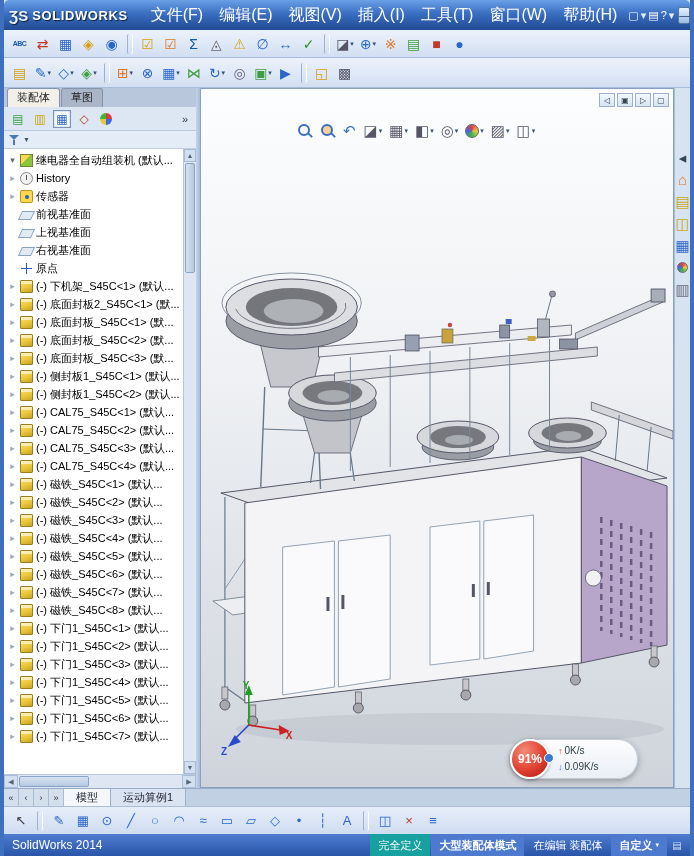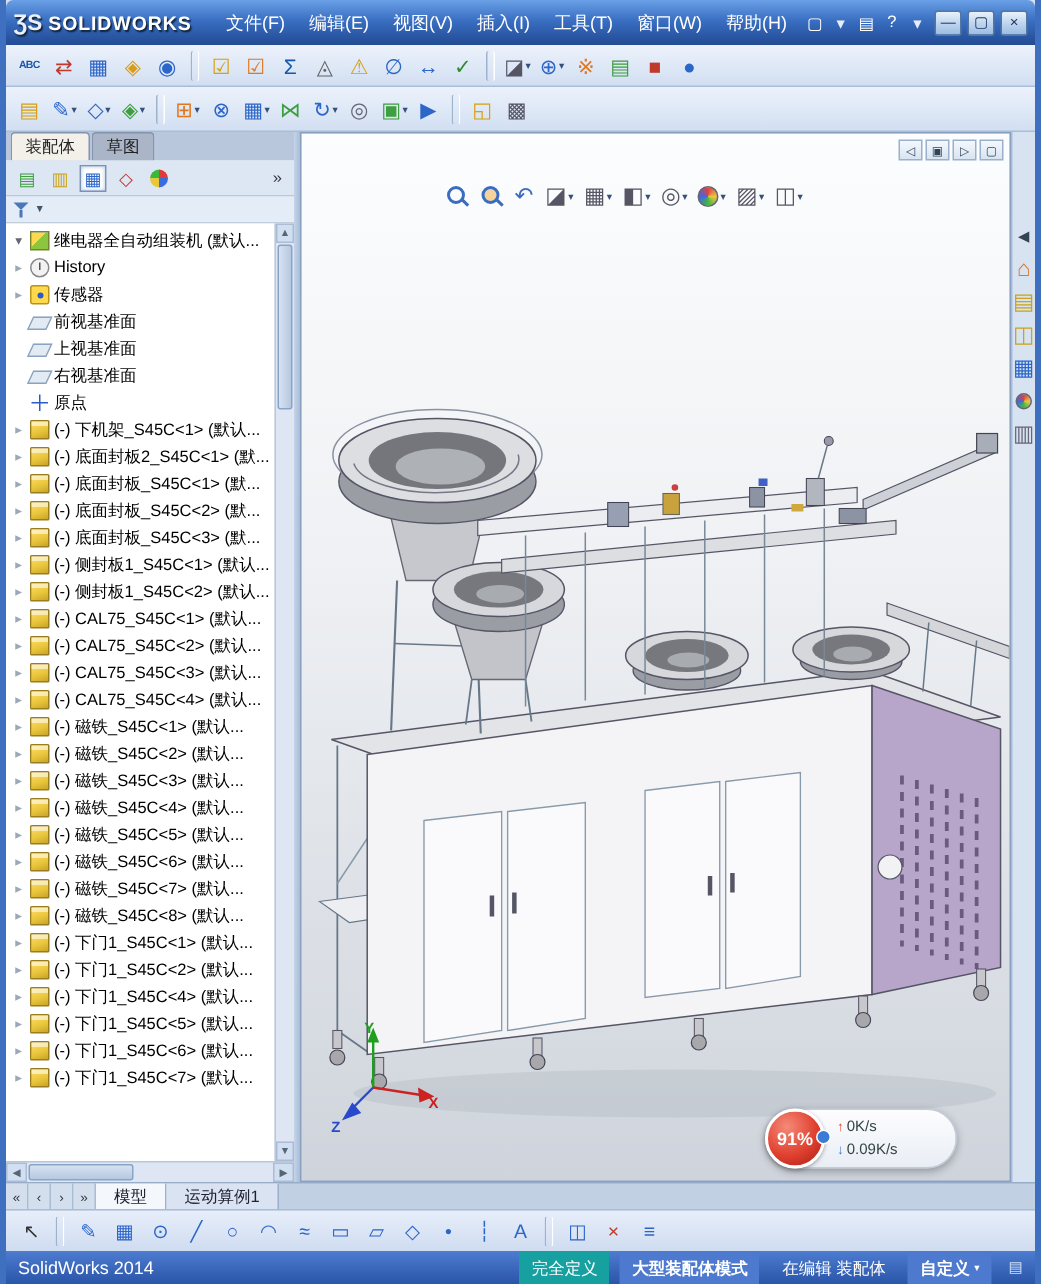--- a/index.html
+++ b/index.html
@@ -6,21 +6,21 @@
   body{font-family:"Liberation Sans","DejaVu Sans",sans-serif;background:#35619f;}
   *{box-sizing:border-box;}
   .window{width:694px;height:856px;display:flex;flex-direction:column;border-left:4px solid #3f6fbf;border-right:4px solid #3f6fbf;background:#d4e1f5;}
 
   
   .titlebar{height:30px;flex:none;display:flex;align-items:center;gap:2px;padding:0 5px;color:#fff;
     background:linear-gradient(180deg,#6aa0e6 0%,#3a6fc2 45%,#2a57a4 80%,#234b92 100%);border-radius:5px 5px 0 0;}
   .logo{display:flex;align-items:center;gap:4px;margin-right:14px;}
   .logo-mark{font-weight:bold;font-size:15px;color:#eaf1fb;text-shadow:1px 1px 1px #123;}
   .logo-text{font-weight:bold;font-size:13px;letter-spacing:.6px;text-shadow:1px 1px 1px #123;}
-  .menu{font-size:12px;padding:4px 7px;cursor:default;white-space:nowrap;}
+  .menu{font-size:16px;padding:4px 7px;cursor:default;white-space:nowrap;}
   .tb-spacer{flex:1;}
   .qicon{width:18px;height:18px;display:flex;align-items:center;justify-content:center;font-size:11px;}
   .winbtn{width:21px;height:17px;margin-left:2px;display:flex;align-items:center;justify-content:center;
     font-size:10px;color:#17335f;background:linear-gradient(#e8f1fb,#b8d0ec 60%,#9cbce2);
     border:1px solid #54769f;border-radius:2px;}
 
   
   .tb{display:flex;align-items:center;gap:1px;padding:2px 5px;background:linear-gradient(#ecf2fb,#d2dff2);
     border-bottom:1px solid #a9bcd8;}
   .tb1{height:28px;flex:none;}
@@ -120,21 +120,21 @@
   .dtab{padding:0 12px;display:flex;align-items:center;border-right:1px solid #9ab0cc;background:#d9e3f1;color:#223;white-space:nowrap;}
   .dtab.k-active{background:#f4f7fb;}
   .dtab-fill{flex:1;}
   .sketchbar{height:28px;flex:none;display:flex;align-items:center;gap:2px;padding:2px 6px;
     background:linear-gradient(#e7eefa,#cfdcf0);border-top:1px solid #aabcd6;}
   .sketchbar .ticn .g{font-size:13px;}
 
   .statusbar{height:22px;flex:none;display:flex;align-items:center;gap:8px;padding:0 4px;color:#fff;font-size:11px;
     background:linear-gradient(#4d7cd0,#2a55a8);}
   .sb-app{padding-left:4px;font-size:12px;}
-  .sb-right{margin-left:auto;display:flex;align-items:center;gap:7px;height:100%;}
+  .sb-right{margin-left:auto;display:flex;align-items:center;gap:1px;height:100%;}
   .sb-seg{display:flex;align-items:center;gap:3px;padding:0 8px;height:100%;}
   .seg-teal{background:#17a0a0;}
   .seg-blue{background:#4d79cf;font-weight:bold;}
   .sb-dd{font-size:7px;}
   .sb-grip{width:18px;height:100%;display:flex;align-items:center;justify-content:center;font-size:10px;color:#cfe0f5;}
 </style>
 </head>
 <body>
 
 <div class="window">
@@ -575,20 +575,25 @@
               <span class="ticon k-part"></span>
               <span class="tlabel">(-) 下门1_S45C&lt;1&gt; (默认...</span>
             </div>
 
             <div class="tree-row">
               <span class="tw k-closed"></span>
               <span class="ticon k-part"></span>
               <span class="tlabel">(-) 下门1_S45C&lt;2&gt; (默认...</span>
             </div>
 
+            <div class="tree-row">
+              <span class="tw k-closed"></span>
+              <span class="ticon k-part"></span>
+              <span class="tlabel">(-) 下门1_S45C&lt;3&gt; (默认...</span>
+            </div>
 
             <div class="tree-row">
               <span class="tw k-closed"></span>
               <span class="ticon k-part"></span>
               <span class="tlabel">(-) 下门1_S45C&lt;4&gt; (默认...</span>
             </div>
 
             <div class="tree-row">
               <span class="tw k-closed"></span>
               <span class="ticon k-part"></span>

